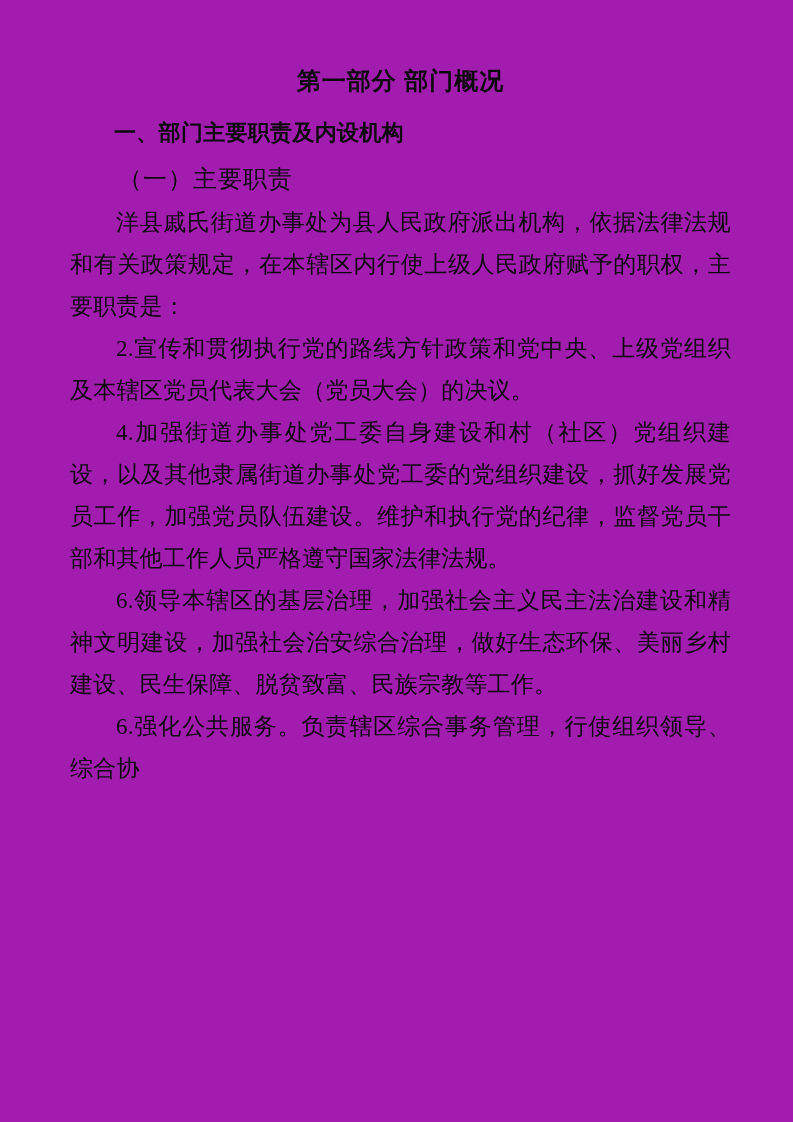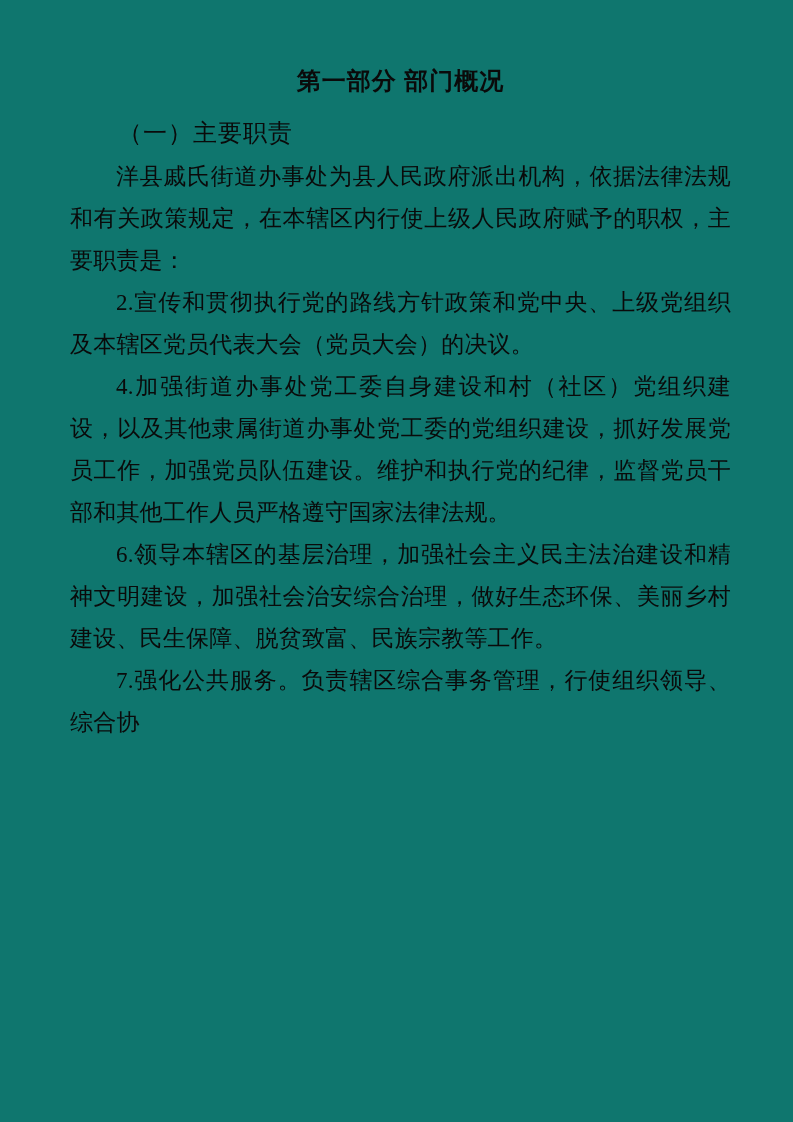--- a/index.html
+++ b/index.html
@@ -5,21 +5,21 @@
   html, body {
     margin: 0;
     padding: 0;
     background: #ffffff;
   }
   .page {
     position: relative;
     width: 793px;
     height: 1122px;
     margin: 0 auto;
-    background: #0f766e;
+    background: #a21caf;
     box-sizing: border-box;
     padding: 62px 62px 0 70px;
     overflow: hidden;
     color: #0a0a0a;
     font-family: "Liberation Serif", "DejaVu Serif", serif;
   }
   .doc-title {
     font-family: "Liberation Sans", "DejaVu Sans", sans-serif;
     font-weight: bold;
     font-size: 24px;
@@ -55,20 +55,21 @@
     letter-spacing: 0.2px;
     word-break: break-all;
   }
 </style>
 </head>
 <body>
 
 <div class="page">
   <h1 class="doc-title">第一部分 部门概况</h1>
   <div>
+      <h2 class="heading1">一、部门主要职责及内设机构</h2>
       <h3 class="heading2">（一）主要职责</h3>
       <p class="paragraph">洋县戚氏街道办事处为县人民政府派出机构，依据法律法规和有关政策规定，在本辖区内行使上级人民政府赋予的职权，主要职责是：</p>
       <p class="paragraph">2.宣传和贯彻执行党的路线方针政策和党中央、上级党组织及本辖区党员代表大会（党员大会）的决议。</p>
       <p class="paragraph">4.加强街道办事处党工委自身建设和村（社区）党组织建设，以及其他隶属街道办事处党工委的党组织建设，抓好发展党员工作，加强党员队伍建设。维护和执行党的纪律，监督党员干部和其他工作人员严格遵守国家法律法规。</p>
       <p class="paragraph">6.领导本辖区的基层治理，加强社会主义民主法治建设和精神文明建设，加强社会治安综合治理，做好生态环保、美丽乡村建设、民生保障、脱贫致富、民族宗教等工作。</p>
-      <p class="paragraph">7.强化公共服务。负责辖区综合事务管理，行使组织领导、综合协</p>
+      <p class="paragraph">6.强化公共服务。负责辖区综合事务管理，行使组织领导、综合协</p>
     </div>
 </div>
 
 </body></html>

